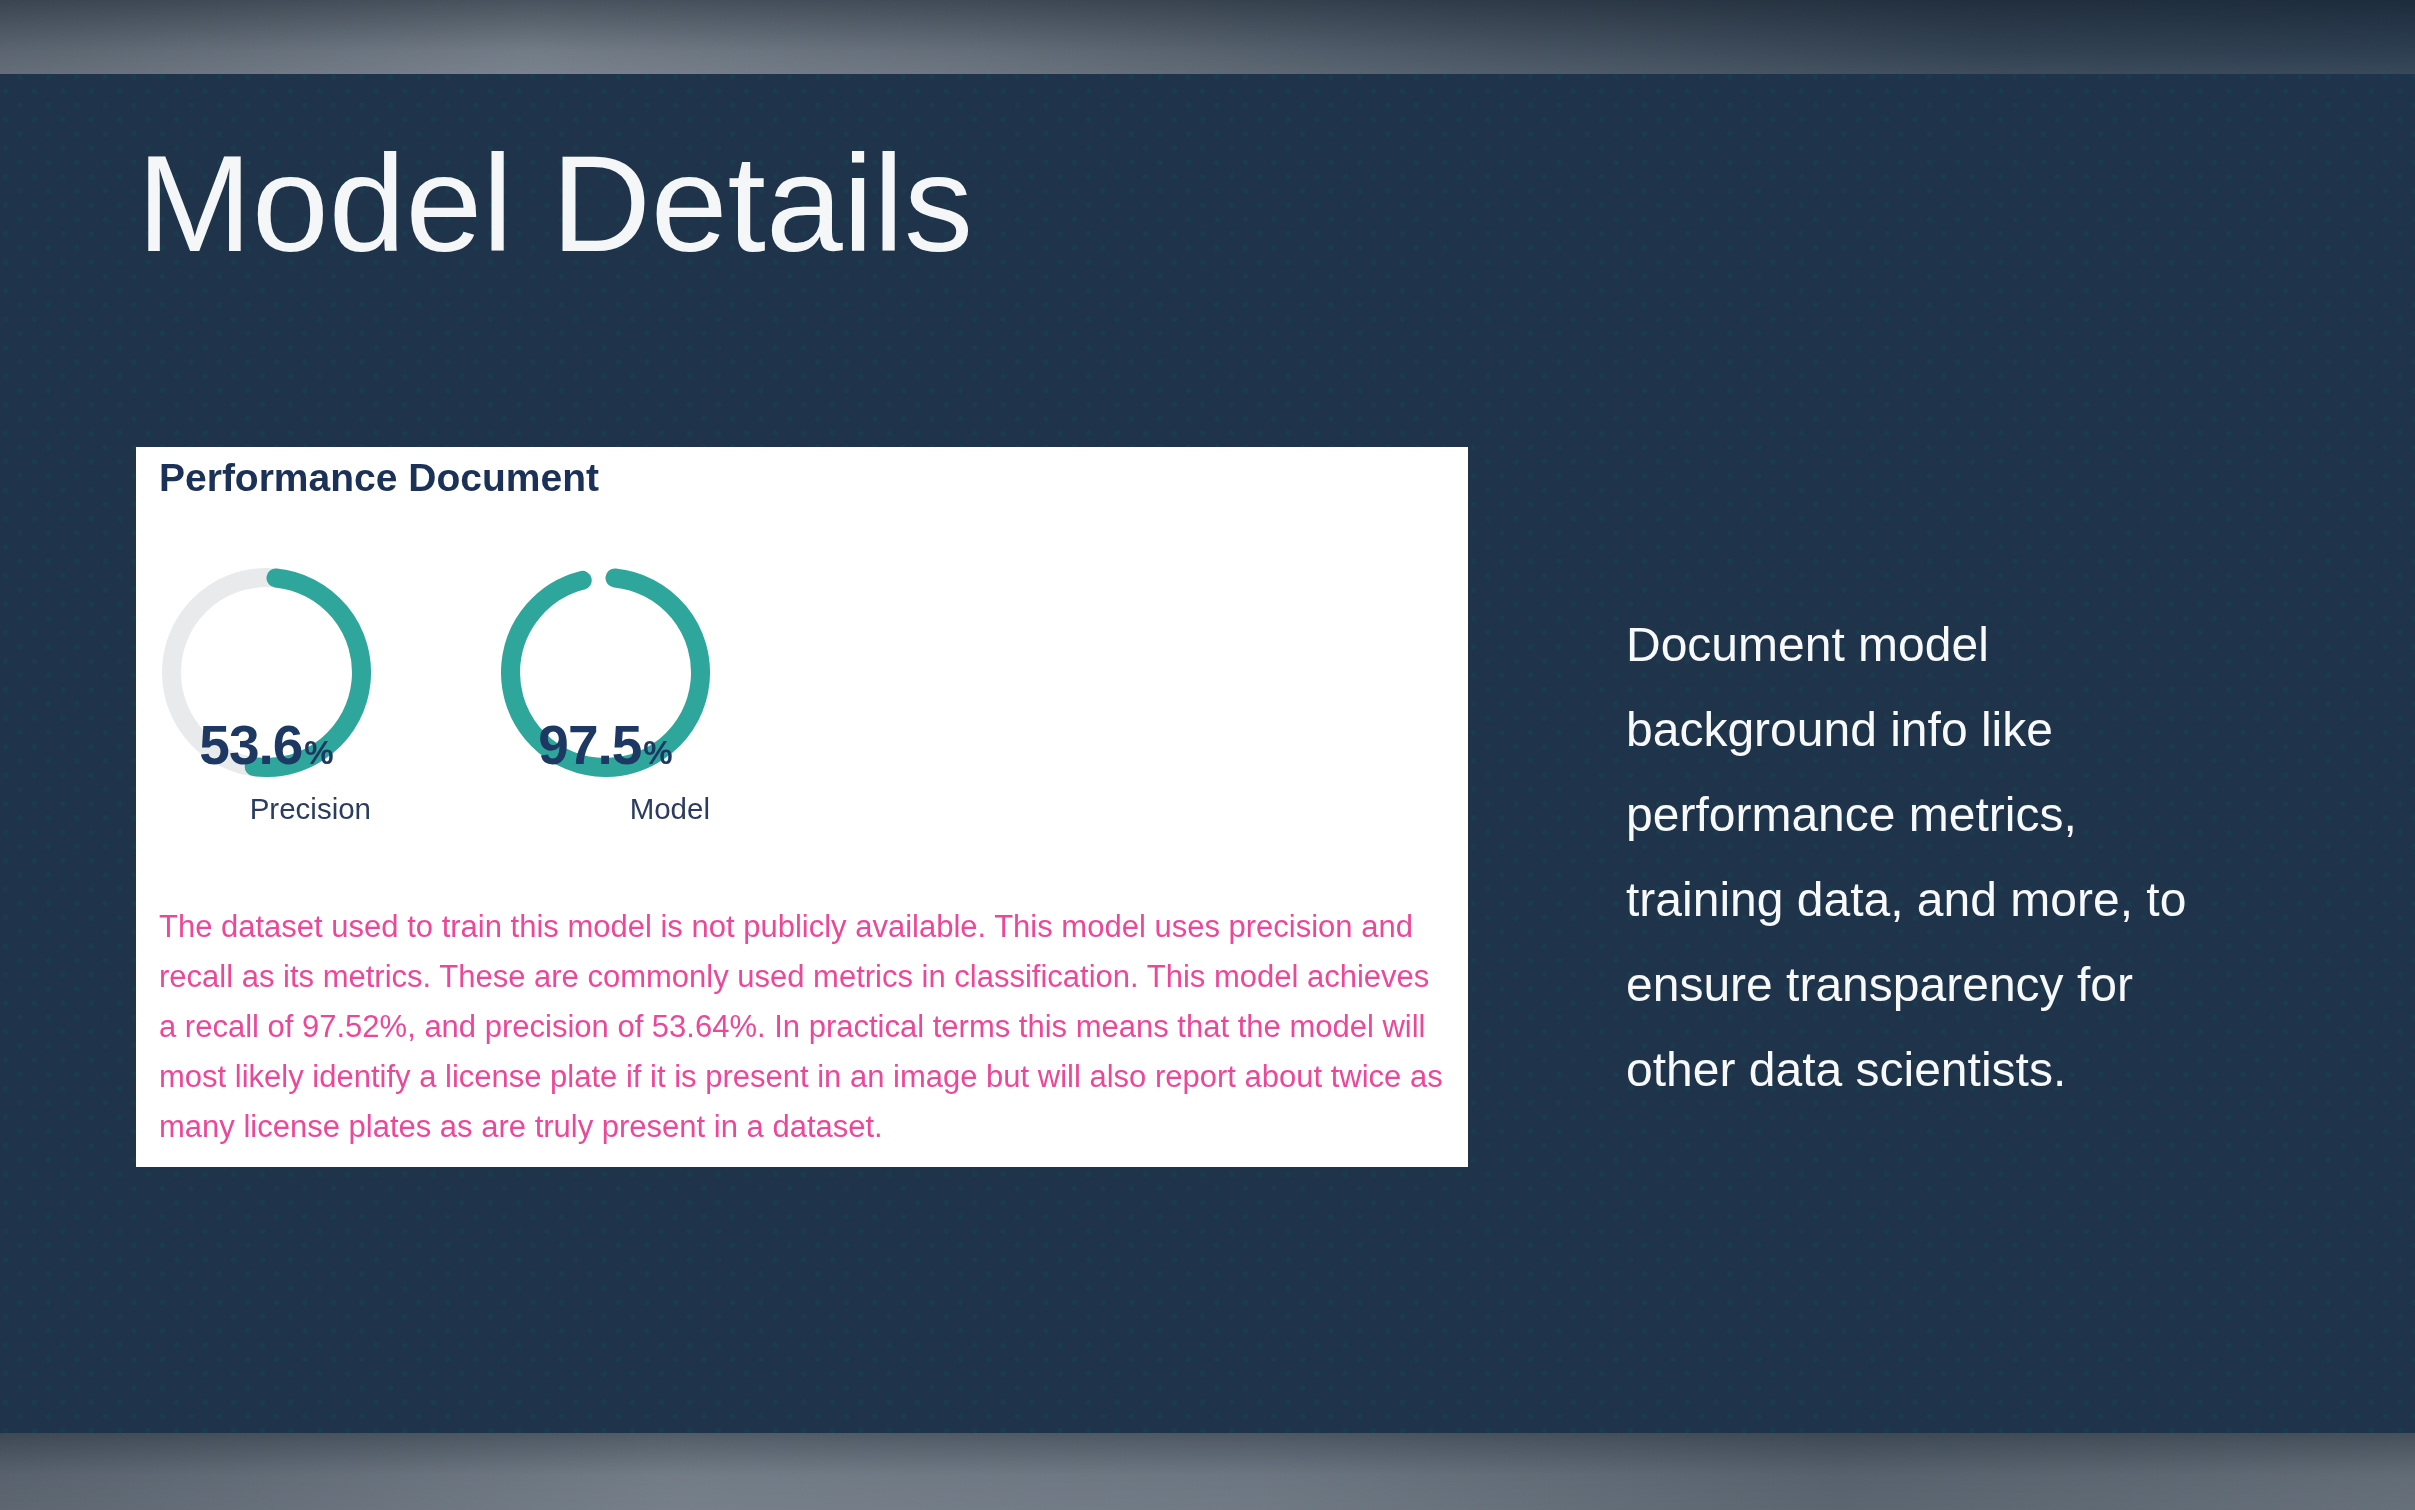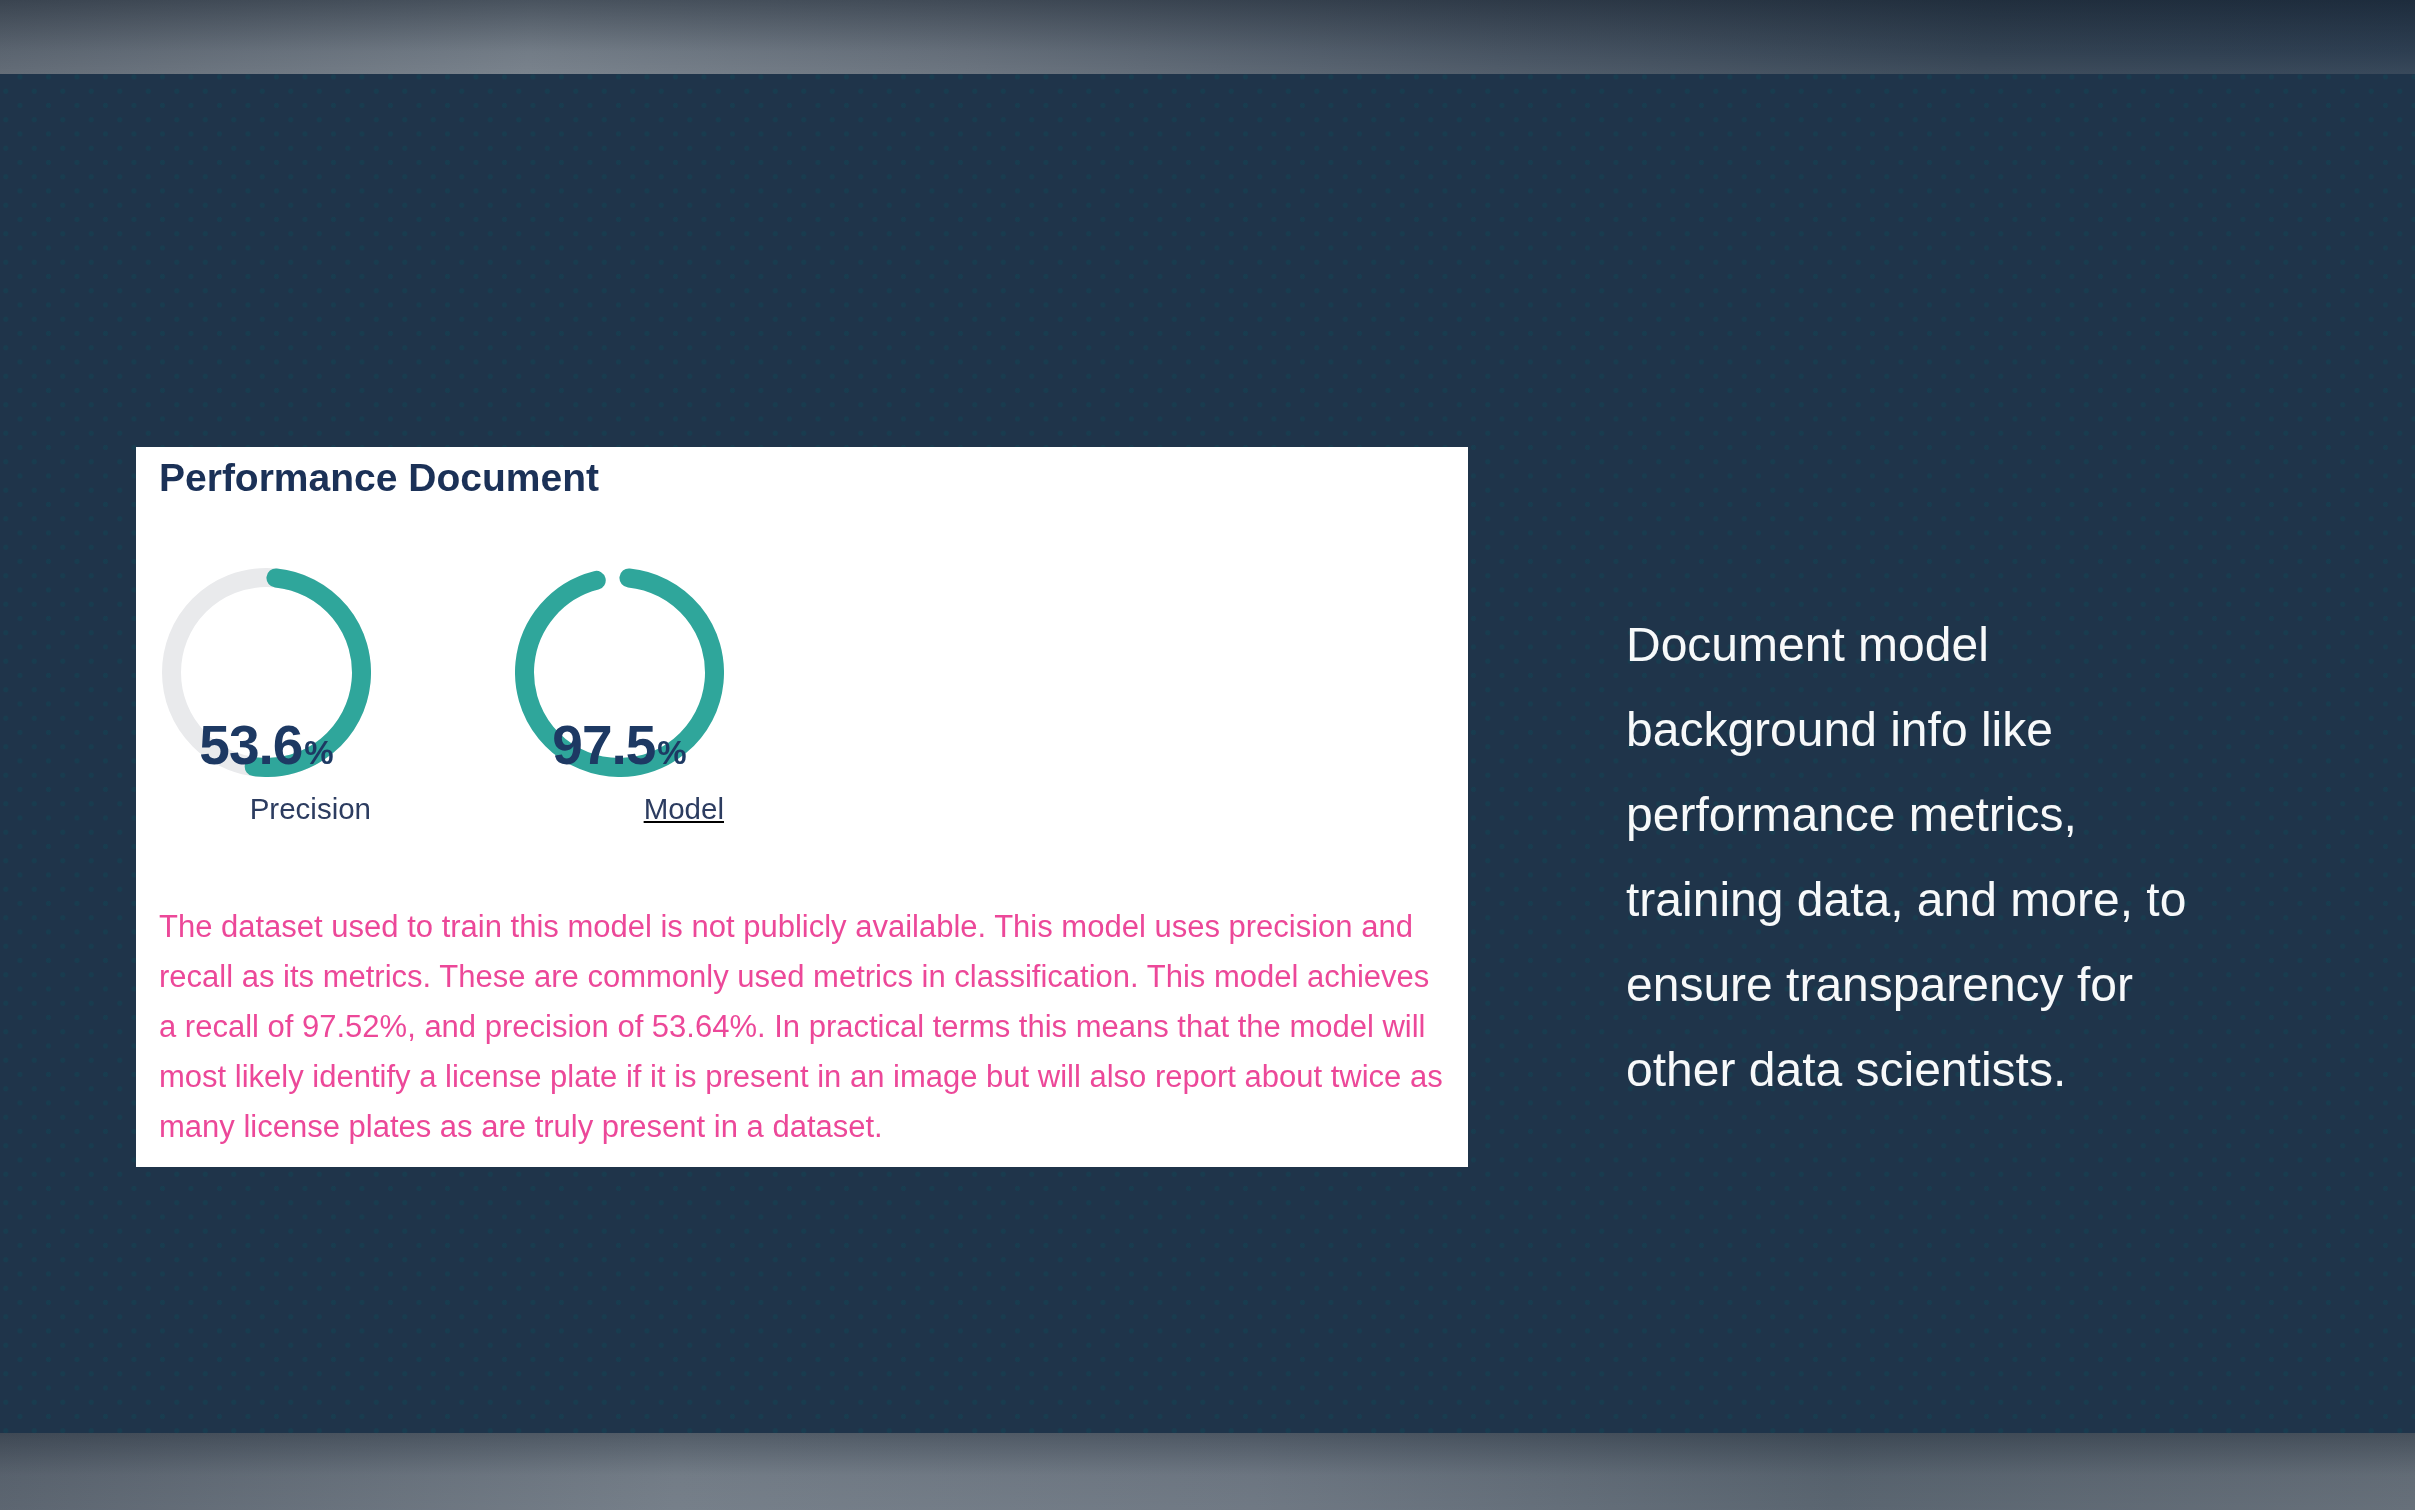--- a/index.html
+++ b/index.html
@@ -40,21 +40,21 @@
     position:absolute; left:136px; top:447px; width:1332px; height:720px;
     background:#FFFFFF;
   }
   .card-heading {
     position:absolute; left:23px; top:7.6px;
     font-size:39px; line-height:1.2; font-weight:700; color:#1B3157;
   }
 
   .gauge { position:absolute; top:121px; width:209px; }
   .gauge-0 { left:26px; }
-  .gauge-1 { left:379px;text-decoration:underline; }
+  .gauge-1 { left:365px; }
   .gauge svg { display:block; width:209px; height:209px; }
   .gauge-value {
     position:absolute; left:0; top:0; width:209px; height:209px;
     display:flex; align-items:flex-end; justify-content:center;
   }
   .gauge-value .row { display:flex; align-items:baseline; }
   .gauge-number { font-size:55px; font-weight:700; color:#1D3963; letter-spacing:-1px; }
   .gauge-unit { font-size:33px; font-weight:700; color:#1D3963; margin-left:1.9px; }
   .gauge-label {
     margin-top:15px; width:209px; text-align:right;
@@ -94,20 +94,21 @@
     letter-spacing:0; vertical-align:88px; margin-left:5.7px;
   }
 </style>
 </head>
 <body>
 
 <div class="slide">
 
   <div class="band band-top"></div>
 
+  <div class="title">Model Details</div>
 
   <div class="card">
     <div class="card-heading">Performance Document</div>
 
     <div class="gauge gauge-0">
       <svg viewBox="0 0 220 220">
         <circle class="track" cx="110" cy="110" r="100" fill="none" stroke="#E9EAEC" stroke-width="20"></circle>
         <circle class="arc" cx="110" cy="110" r="100" fill="none" stroke="#2FA69B" stroke-width="20" stroke-linecap="round" transform="rotate(-84.3 110 110)" stroke-dasharray="316.7787324648259 628.3185307179587"></circle>
       </svg>
       <div class="gauge-value">

